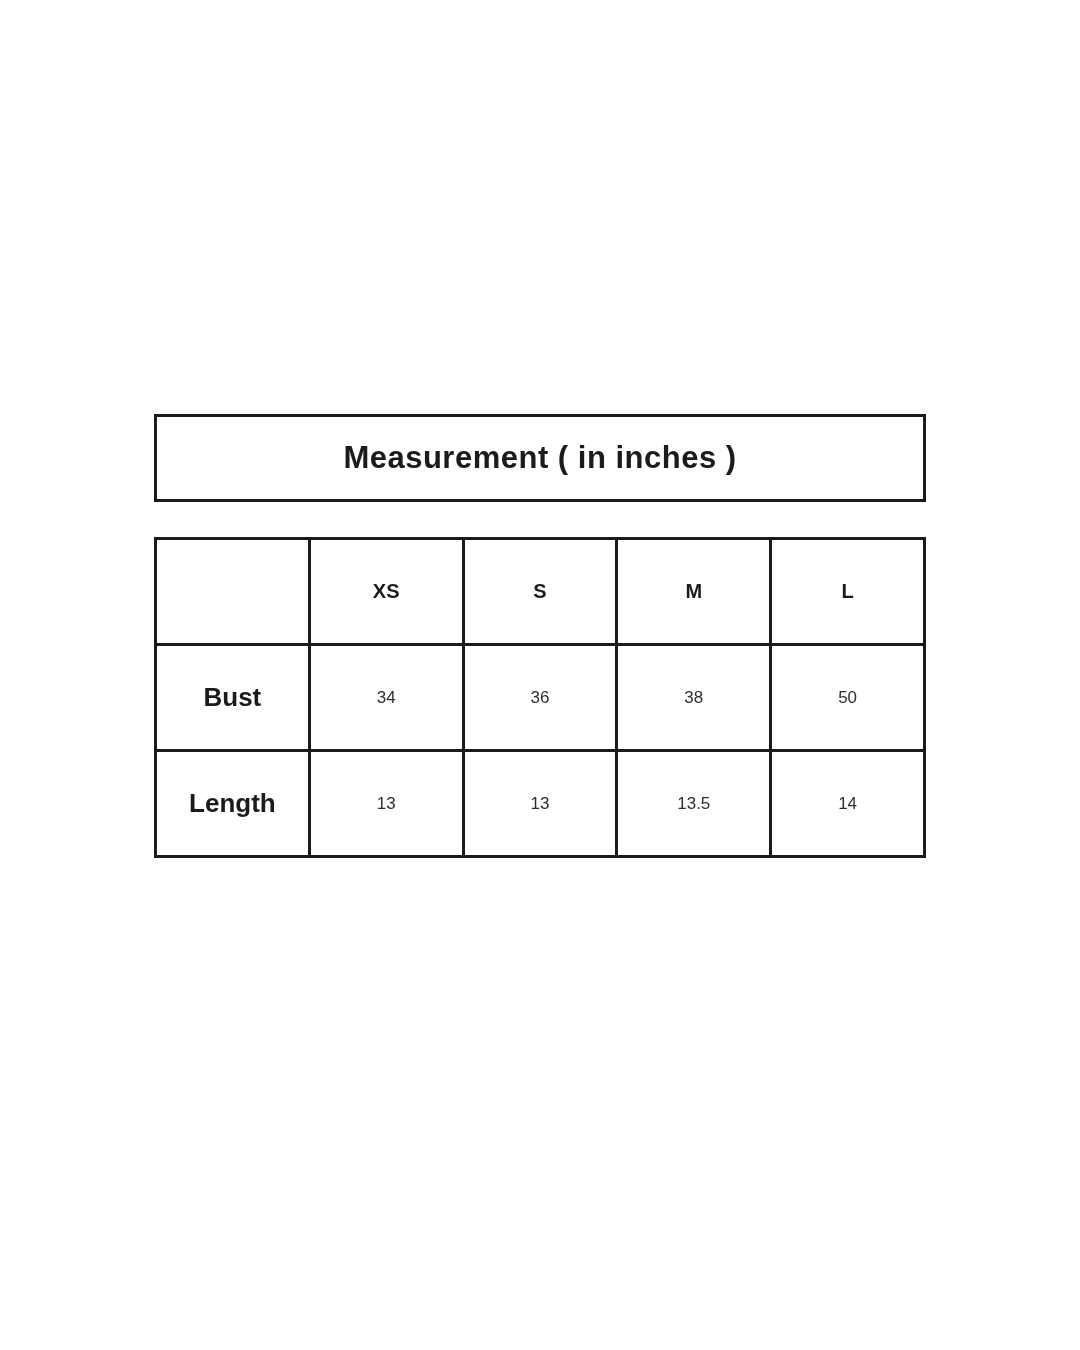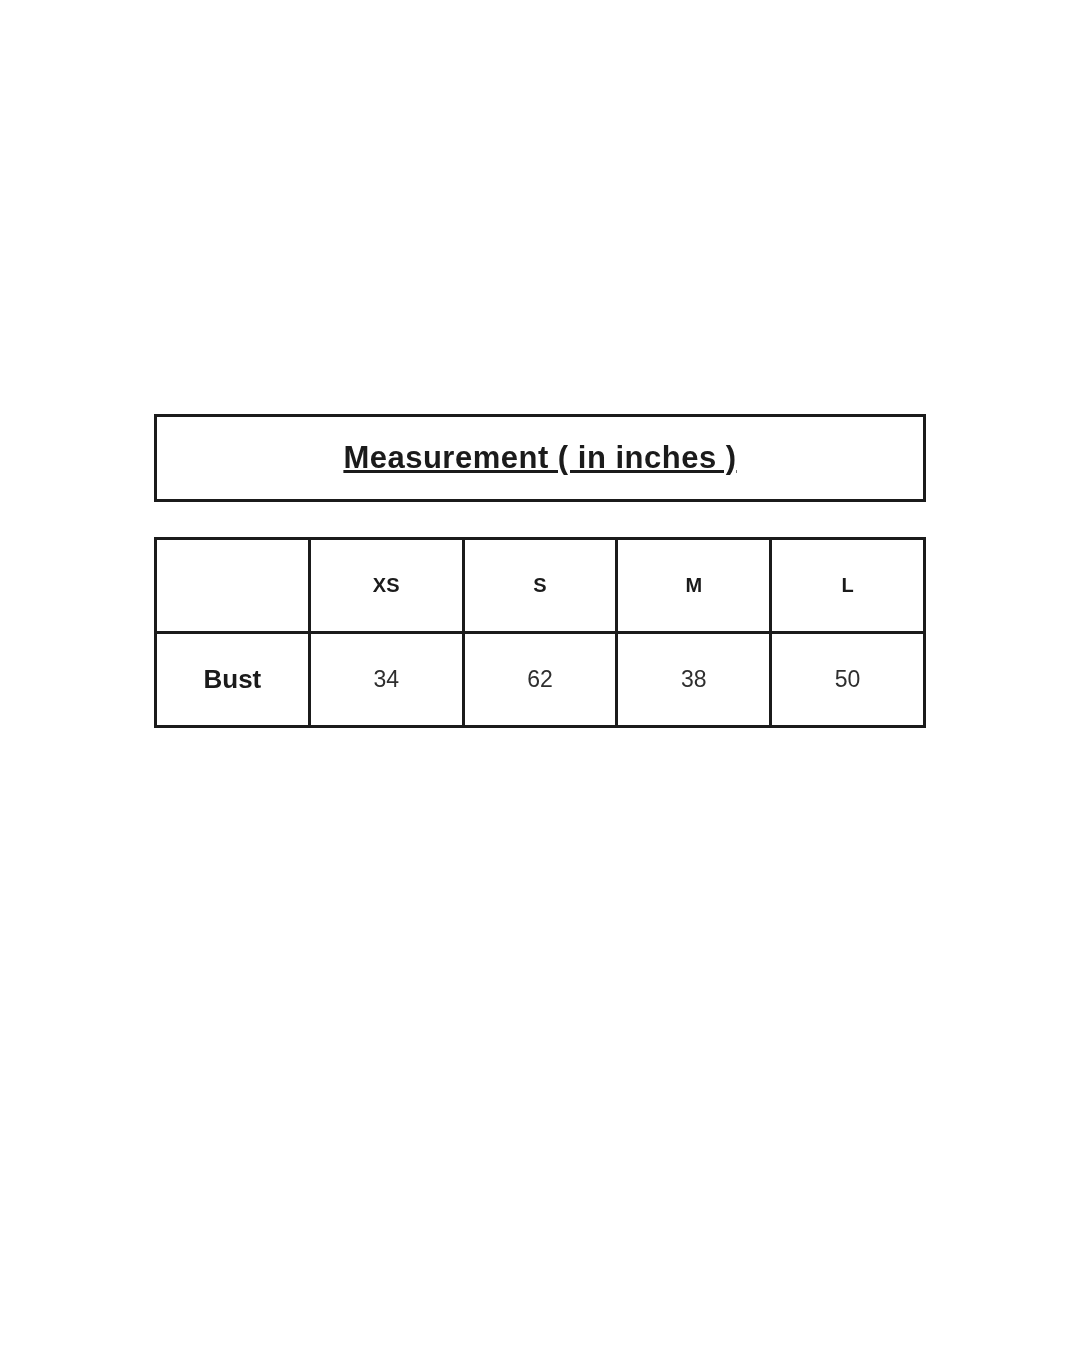--- a/index.html
+++ b/index.html
@@ -17,55 +17,54 @@
   .title-box {
     position: absolute;
     left: 154px;
     top: 414px;
     width: 766px;
     height: 82px;
     border: 3px solid #1b1b1b;
     display: flex;
     align-items: center;
     justify-content: center;
-    text-decoration: underline;
   }
   .title-box .title-text {
     font-size: 31px;
     font-weight: 700;
     letter-spacing: 0.5px;
     color: #1b1b1b;
   }
   table.size-chart {
     position: absolute;
     left: 154px;
     top: 537px;
     width: 772px;
     border-collapse: collapse;
     table-layout: fixed;
   }
   table.size-chart td {
     border: 3px solid #1b1b1b;
     height: 87px;
     text-align: center;
     vertical-align: middle;
-    padding: 2px;
+    padding: 8px;
   }
   td.header-cell {
     font-size: 20px;
     font-weight: 700;
     color: #1b1b1b;
   }
   td.label-cell {
     font-size: 26px;
     font-weight: 700;
     color: #1b1b1b;
   }
   td.value-cell {
-    font-size: 23px;
+    font-size: 17px;
     font-weight: 400;
     color: #2e2e2e;
   }
 </style>
 </head>
 <body>
 
 <div class="title-box">
   <span class="title-text">Measurement ( in inches )</span>
 </div>
@@ -75,18 +74,25 @@
     <tr>
       <td class="header-cell"></td>
       <td class="header-cell">XS</td>
       <td class="header-cell">S</td>
       <td class="header-cell">M</td>
       <td class="header-cell">L</td>
     </tr>
     <tr>
       <td class="label-cell">Bust</td>
       <td class="value-cell">34</td>
-      <td class="value-cell">62</td>
+      <td class="value-cell">36</td>
       <td class="value-cell">38</td>
       <td class="value-cell">50</td>
+    </tr>
+    <tr>
+      <td class="label-cell">Length</td>
+      <td class="value-cell">13</td>
+      <td class="value-cell">13</td>
+      <td class="value-cell">13.5</td>
+      <td class="value-cell">14</td>
     </tr>
   </tbody>
 </table>
 
 </body></html>

